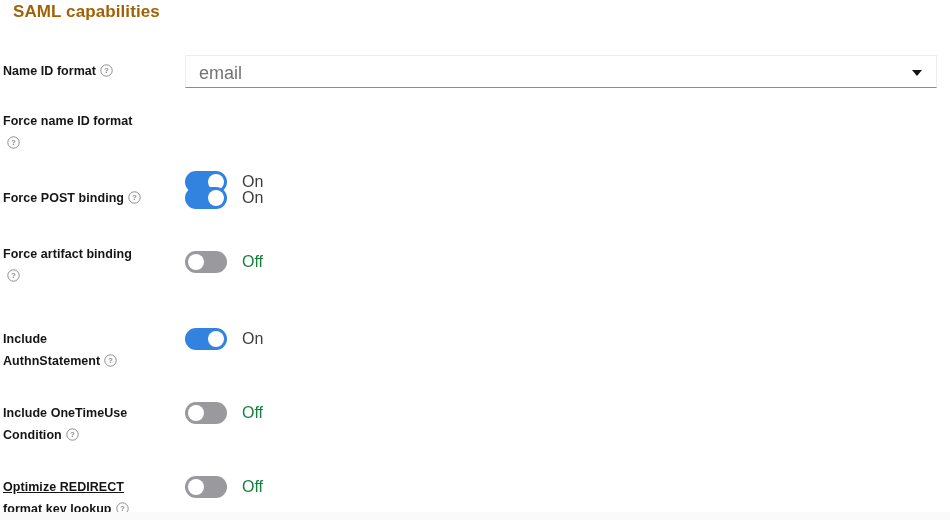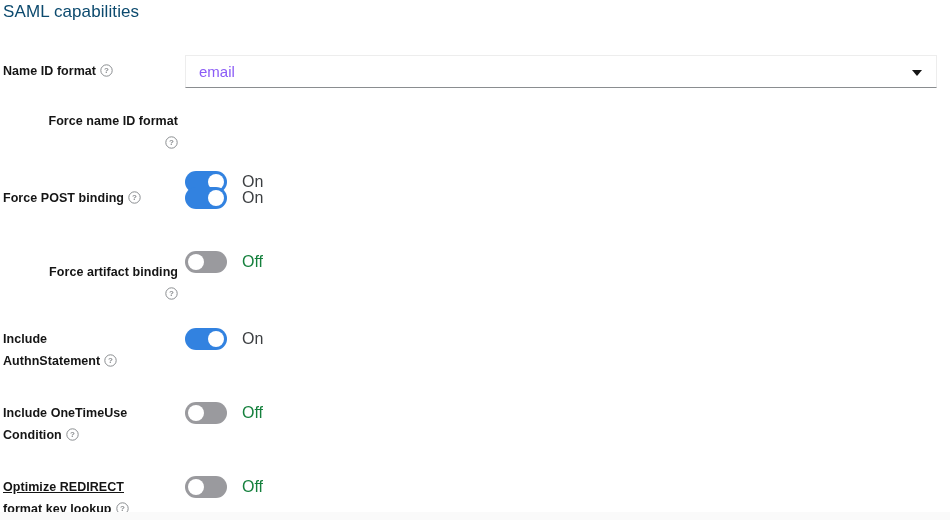--- a/index.html
+++ b/index.html
@@ -12,25 +12,25 @@
     height: 520px;
     font-family: "Liberation Sans", sans-serif;
     color: #151515;
     overflow: hidden;
     position: relative;
   }
 
   
   .section-title {
     position: absolute;
-    left: 3px;
+    left: 13px;
     top: 2px;
     font-size: 17px;
-    font-weight: 400;
-    color: #0c4a6e;
+    font-weight: 700;
+    color: #a16207;
     letter-spacing: 0.1px;
   }
 
   
   .form {
     position: absolute;
     left: 0;
     top: 44px;
     width: 950px;
     margin-top: 11px;
@@ -73,22 +73,22 @@
     background: #ffffff;
     border: 1px solid #ededed;
     border-bottom: 1px solid #8a8d90;
     box-sizing: border-box;
     cursor: pointer;
   }
   .select-value {
     position: absolute;
     left: 13px;
     top: 7px;
-    font-size: 15px;
-    color: #8b5cf6;
+    font-size: 18px;
+    color: #737373;
     font-weight: 400;
     text-align: center;
   }
   .select-caret {
     position: absolute;
     right: 14px;
     top: 14px;
     width: 0;
     height: 0;
     border-left: 5px solid transparent;
@@ -152,21 +152,21 @@
             <circle cx="6.5" cy="6.5" r="5.7" fill="none" stroke="#8a8d90" stroke-width="1"></circle>
             <text x="6.5" y="9.4" font-family="Liberation Sans, sans-serif" font-size="8" fill="#8a8d90" text-anchor="middle">?</text>
           </svg></span>
     </div>
     <div class="select-wrap">
       <span class="select-value">email</span>
       <span class="select-caret"></span>
     </div>
   </div>
 
-  <div class="form-row" style="height:77px;text-align:right;">
+  <div class="form-row" style="height:77px;">
     <div class="field-label" style="top:11px;">
       <span class="lbl-text">Force name ID format</span><br><span class="help-icon"><svg width="13" height="13" viewBox="0 0 13 13">
             <circle cx="6.5" cy="6.5" r="5.7" fill="none" stroke="#8a8d90" stroke-width="1"></circle>
             <text x="6.5" y="9.4" font-family="Liberation Sans, sans-serif" font-size="8" fill="#8a8d90" text-anchor="middle">?</text>
           </svg></span>
     </div>
     <div class="switch on" style="top:72px;">
       <span class="knob"></span>
     </div>
     <div class="switch-label on" style="top:72px;">On</div>
@@ -179,21 +179,21 @@
             <text x="6.5" y="9.4" font-family="Liberation Sans, sans-serif" font-size="8" fill="#8a8d90" text-anchor="middle">?</text>
           </svg></span>
     </div>
     <div class="switch on" style="top:11px;">
       <span class="knob"></span>
     </div>
     <div class="switch-label on" style="top:11px;">On</div>
   </div>
 
   <div class="form-row" style="height:77px;">
-    <div class="field-label" style="top:21px;text-align:right;">
+    <div class="field-label" style="top:3px;">
       <span class="lbl-text">Force artifact binding</span><br><span class="help-icon"><svg width="13" height="13" viewBox="0 0 13 13">
             <circle cx="6.5" cy="6.5" r="5.7" fill="none" stroke="#8a8d90" stroke-width="1"></circle>
             <text x="6.5" y="9.4" font-family="Liberation Sans, sans-serif" font-size="8" fill="#8a8d90" text-anchor="middle">?</text>
           </svg></span>
     </div>
     <div class="switch off" style="top:11px;">
       <span class="knob"></span>
     </div>
     <div class="switch-label off" style="top:11px;">Off</div>
   </div>

